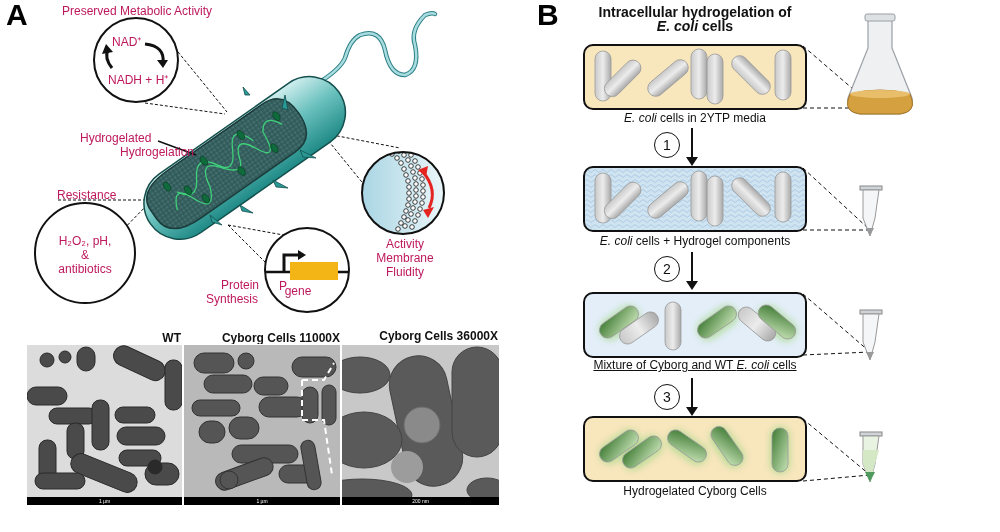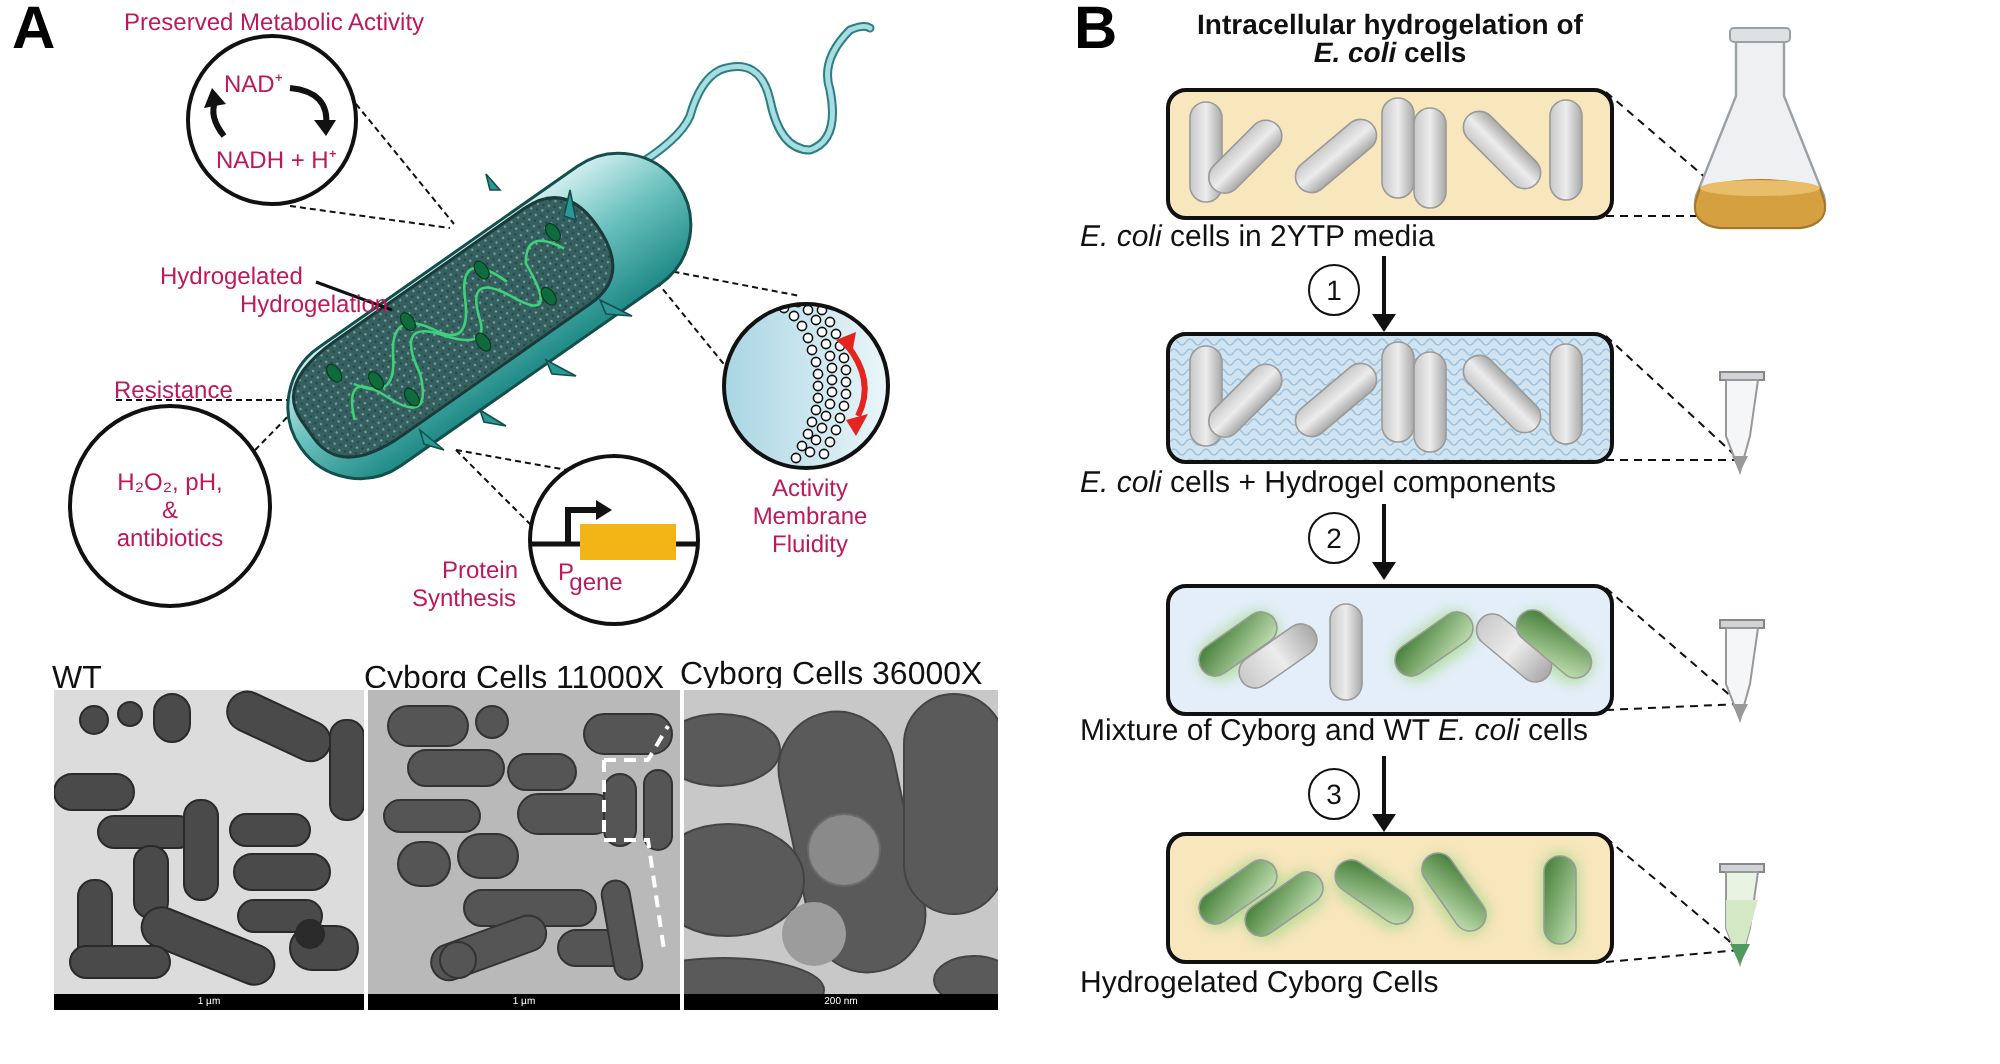--- a/index.html
+++ b/index.html
@@ -1,25 +1,25 @@
 <!DOCTYPE html>
 <html><head>
 <meta charset="utf-8">
 <style>
   html, body { margin:0; padding:0; background:#ffffff; }
   body { width:1000px; height:532px; position:relative; overflow:hidden; font-family:"Liberation Sans", sans-serif; color:#111; }
   .abs { position:absolute; }
   .panel-letter { font-family:"Liberation Sans", sans-serif; font-weight:bold; font-size:30px; color:#000; }
   .lbl { font-size:12px; line-height:14px; color:#be185d; text-align:center; white-space:nowrap; }
-  .em-title { font-weight:normal; font-size:16px; text-align:left; }
+  .em-title { font-weight:bold; font-size:12px; text-align:right; }
   .em-img { position:absolute; top:344px; height:160px; border:1px solid #fff; overflow:hidden; }
   .em-bar { position:absolute; left:0; right:0; bottom:0; height:8px; background:#000; }
   .em-bar-txt { position:absolute; bottom:0; left:0; right:0; text-align:center; font-size:5px; color:#fff; line-height:8px; }
   .step-box { position:absolute; left:583px; width:220px; height:62px; border:2.2px solid #111; border-radius:10px; overflow:hidden; }
-  .step-cap { position:absolute; left:540px; width:310px; text-align:left; font-size:15px; line-height:15px; }
+  .step-cap { position:absolute; left:540px; width:310px; text-align:center; font-size:12px; line-height:15px; }
   .step-num { position:absolute; width:24px; height:24px; border:1.6px solid #111; border-radius:50%; font-size:14px; line-height:24px; text-align:center; background:#fff; }
   .arrow-down { position:absolute; width:2px; background:#111; }
   .arrow-down::after { content:""; position:absolute; left:-5px; bottom:-8px; border-left:6px solid transparent; border-right:6px solid transparent; border-top:9px solid #111; }
   .b-title { font-weight:bold; font-size:14px; line-height:15px; text-align:center; }
 </style>
 </head>
 <body>
 
 <div class="abs panel-letter" style="left:6px; top:-2px;">A</div>
 
@@ -369,21 +369,21 @@
     <g stroke="#9a9a9a" stroke-width="0.8">
       <rect x="12" y="20" width="44" height="16" rx="8" fill="url(#greenRod)" transform="rotate(-35 34 28)"></rect>
       <rect x="32" y="26" width="44" height="16" rx="8" fill="url(#grayRod)" transform="rotate(-35 54 34)"></rect>
       <rect x="80" y="8" width="16" height="48" rx="8" fill="url(#grayRod)"></rect>
       <rect x="110" y="20" width="44" height="16" rx="8" fill="url(#greenRod)" transform="rotate(-35 132 28)"></rect>
       <rect x="150" y="22" width="44" height="16" rx="8" fill="url(#grayRod)" transform="rotate(40 172 30)"></rect>
       <rect x="170" y="20" width="44" height="16" rx="8" fill="url(#greenRod)" transform="rotate(40 192 28)"></rect>
     </g>
   </svg>
 </div>
-<div class="step-cap" style="top:358px;"><span>Mixture of Cyborg and WT </span><i>E. coli</i><span> cells</span></div>
+<div class="step-cap" style="top:358px;text-decoration:underline;"><span>Mixture of Cyborg and WT </span><i>E. coli</i><span> cells</span></div>
 <div class="step-num" style="left:654px; top:384px;">3</div>
 <div class="arrow-down" style="left:691px; top:378px; height:30px;"></div>
 
 <div class="step-box" style="top:416px; background:#f8e6bd;">
   <svg width="220" height="62">
     <g fill="#a6d98a" opacity="0.7" filter="url(#glow)">
       <rect x="12" y="18" width="45" height="22" rx="11" transform="rotate(-35 34 29)"></rect>
       <rect x="35" y="24" width="45" height="22" rx="11" transform="rotate(-35 57 35)"></rect>
       <rect x="80" y="18" width="45" height="22" rx="11" transform="rotate(35 102 29)"></rect>
       <rect x="120" y="18" width="45" height="22" rx="11" transform="rotate(55 142 29)"></rect>

